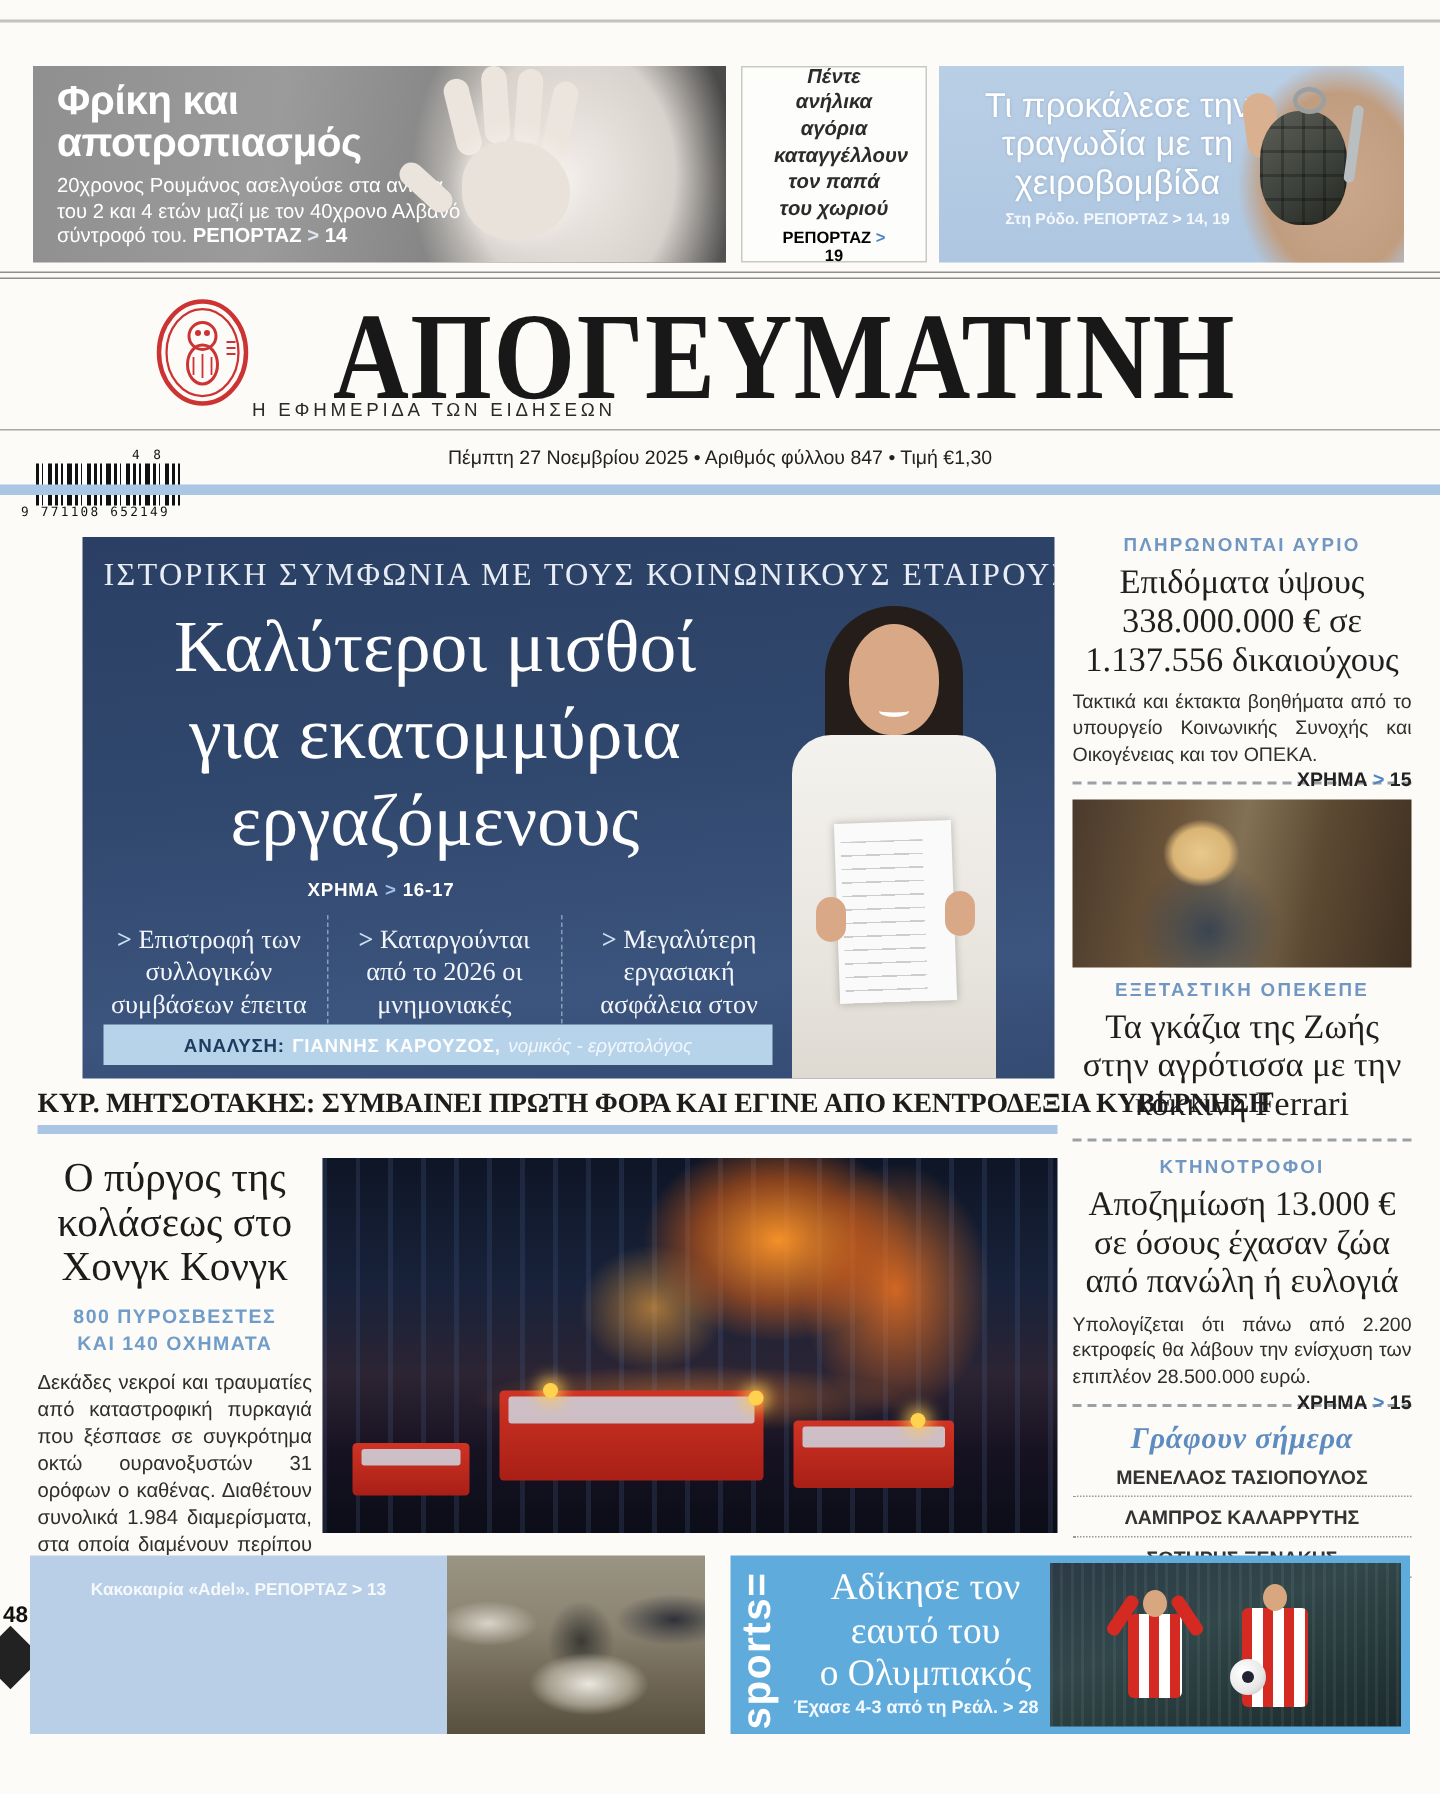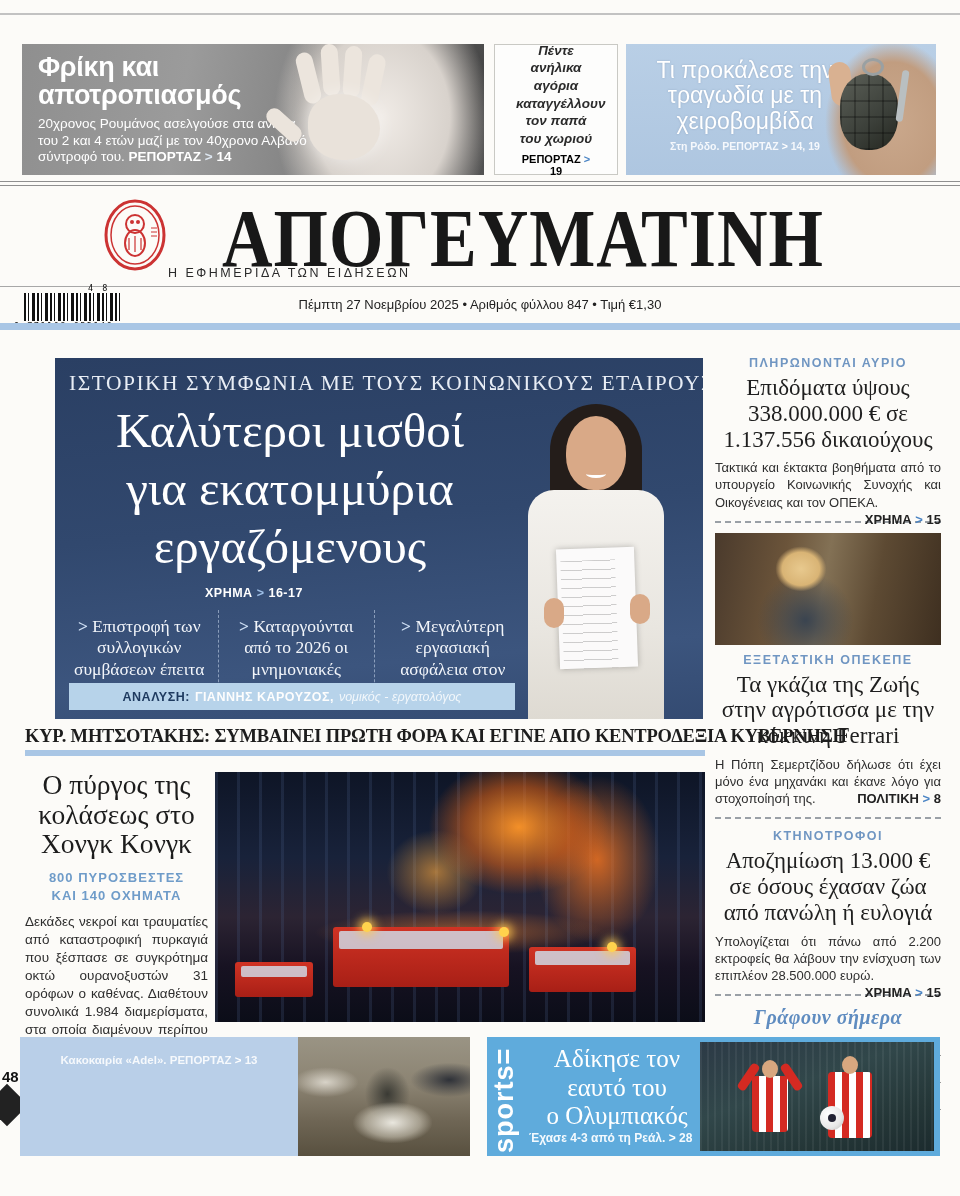--- a/index.html
+++ b/index.html
@@ -52,21 +52,21 @@
 
   
   .double-rule { top:181px; left:0; width:960px; height:5px; border-top:1.5px solid #8f8f8f; border-bottom:1.5px solid #8f8f8f; }
   .logo { top:198px; left:103px; width:64px; height:74px; }
   .masthead-title { top:192px; left:168px; width:710px; text-align:center; font-weight:bold; color:#181818;
     font-size:70px; letter-spacing:1px; transform:scale(1.0,1.18); transform-origin:center top; white-space:nowrap; }
   .masthead-tagline { top:266px; left:168px; width:710px; text-align:left; font-size:12.5px; letter-spacing:2.5px; color:#2a2a2a; font-weight:500; }
   .rule-below-masthead { top:286px; left:0; width:960px; height:1px; background:#a7a7a7; }
 
   
-  .barcode { top:291px; left:14px; width:126px; height:42px; }
+  .barcode { top:307px; left:14px; width:126px; height:42px; }
   .barcode .bars { position:absolute; left:10px; top:2px; width:96px; height:28px;
     background:repeating-linear-gradient(90deg,#111 0 2px,#fff 2px 4px,#111 4px 5px,#fff 5px 8px,#111 8px 11px,#fff 11px 13px); }
   .barcode .num { position:absolute; left:0; top:30px; font-size:8.5px; letter-spacing:1.5px; color:#111; font-family:"DejaVu Sans Mono",monospace; }
   .barcode .sup { position:absolute; left:74px; top:-8px; font-size:8.5px; letter-spacing:2px; color:#111; font-family:"DejaVu Sans Mono",monospace; }
   .dateline { top:297px; left:0; width:960px; text-align:center; font-size:13px; color:#222; }
   .blue-rule { top:323px; left:0; width:960px; height:7px; background:#a9c6e5; }
 
   
   .main-box { top:358px; left:55px; width:648px; height:361px; color:#fff; overflow:hidden;
     background:linear-gradient(175deg,#2a3f63 0%, #31486e 45%, #3c557e 80%, #344b72 100%); }
@@ -345,28 +345,20 @@
       </div>
     </div>
 
     <div class="dash-div"></div>
 
     <div class="photo-court"></div>
 
     <div>
       <div class="kicker">ΕΞΕΤΑΣΤΙΚΗ ΟΠΕΚΕΠΕ</div>
       <div class="rhead serif">Τα γκάζια της Ζωής στην αγρότισσα με την κόκκινη Ferrari</div>
-      <div class="rbody">
-        <span>Η Πόπη Σεμερτζίδου δήλωσε ότι έχει μόνο ένα μηχανάκι και έκανε λόγο για στοχοποίησή της.</span>
-        <span class="ref">
-          <span>ΠΟΛΙΤΙΚΗ</span>
-          <span class="arrow">&gt;</span>
-          <span>8</span>
-        </span>
-      </div>
     </div>
 
     <div class="dash-div"></div>
 
     <div>
       <div class="kicker">ΚΤΗΝΟΤΡΟΦΟΙ</div>
       <div class="rhead serif">Αποζημίωση 13.000 € σε όσους έχασαν ζώα από πανώλη ή ευλογιά</div>
       <div class="rbody">
         <span>Υπολογίζεται ότι πάνω από 2.200 εκτροφείς θα λάβουν την ενίσχυση των επιπλέον 28.500.000 ευρώ.</span>
         <span class="ref">

